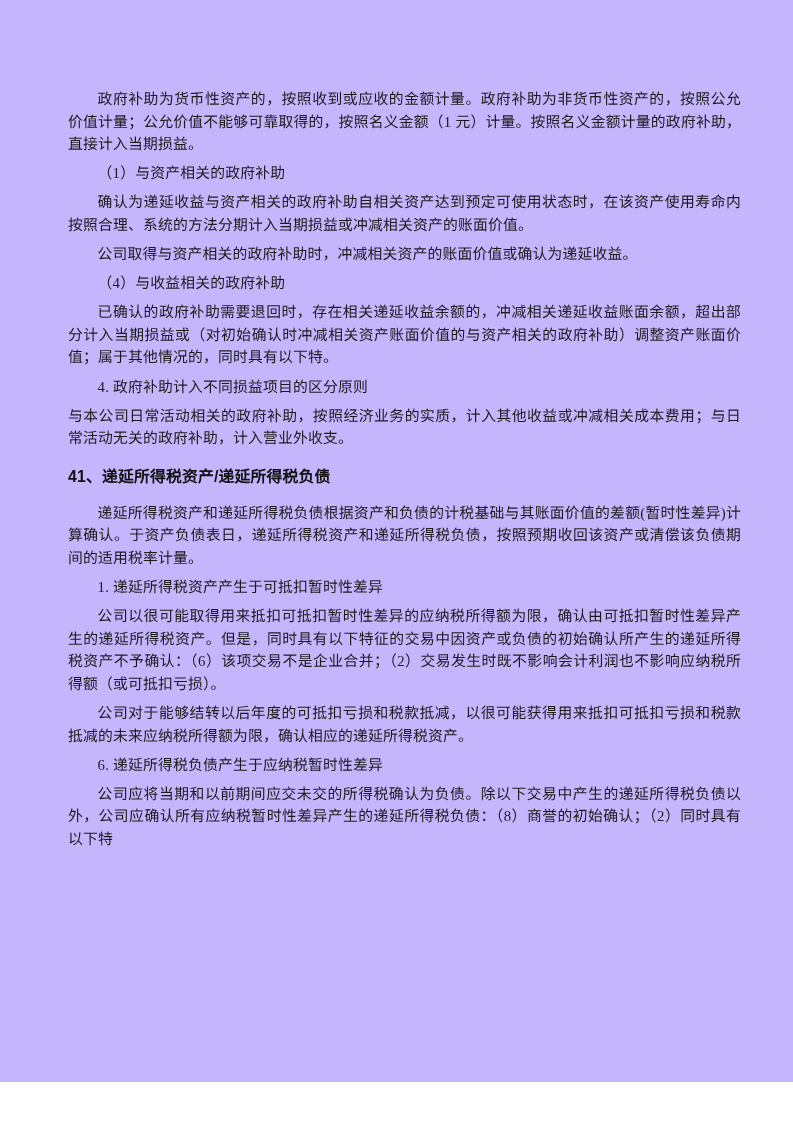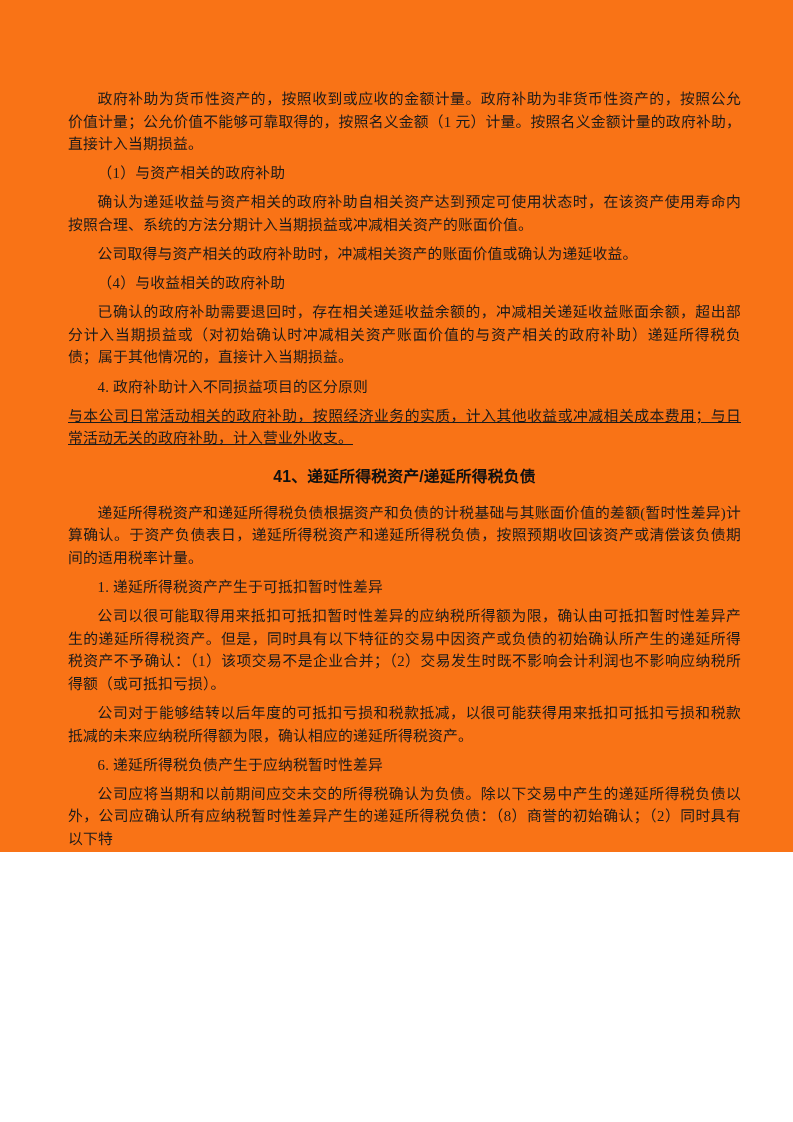--- a/index.html
+++ b/index.html
@@ -3,65 +3,63 @@
 <meta charset="utf-8">
 <style>
   html, body {
     margin: 0;
     padding: 0;
     background: #ffffff;
   }
   .page {
     position: relative;
     width: 793px;
-    height: 852px;
+    height: 1082px;
     box-sizing: border-box;
-    background: #f97316;
+    background: #c4b5fd;
     padding: 88px 52px 0 68px;
     overflow: hidden;
     color: #1b1b1b;
     font-family: "Liberation Serif", "DejaVu Serif", serif;
   }
   p.body {
     font-size: 14.8px;
     line-height: 22.6px;
     margin: 0 0 6.5px 0;
     text-indent: 2em;
     text-align: justify;
     letter-spacing: 0.2px;
   }
   p.body.flush {
     text-indent: 0;
-    text-decoration: underline;
   }
   h2.section-heading {
     font-family: "Liberation Sans", "DejaVu Sans", sans-serif;
     font-size: 15.8px;
     font-weight: bold;
     line-height: 24px;
     margin: 15px 0 13px 0;
     color: #111111;
     letter-spacing: 0.2px;
-    text-align: center;
   }
 </style>
 </head>
 <body>
 
 <div class="page">
   <p class="body">政府补助为货币性资产的，按照收到或应收的金额计量。政府补助为非货币性资产的，按照公允价值计量；公允价值不能够可靠取得的，按照名义金额（1 元）计量。按照名义金额计量的政府补助，直接计入当期损益。</p>
   <p class="body">（1）与资产相关的政府补助</p>
   <p class="body">确认为递延收益与资产相关的政府补助自相关资产达到预定可使用状态时，在该资产使用寿命内按照合理、系统的方法分期计入当期损益或冲减相关资产的账面价值。</p>
   <p class="body">公司取得与资产相关的政府补助时，冲减相关资产的账面价值或确认为递延收益。</p>
   <p class="body">（4）与收益相关的政府补助</p>
-  <p class="body">已确认的政府补助需要退回时，存在相关递延收益余额的，冲减相关递延收益账面余额，超出部分计入当期损益或（对初始确认时冲减相关资产账面价值的与资产相关的政府补助）递延所得税负债；属于其他情况的，直接计入当期损益。</p>
+  <p class="body">已确认的政府补助需要退回时，存在相关递延收益余额的，冲减相关递延收益账面余额，超出部分计入当期损益或（对初始确认时冲减相关资产账面价值的与资产相关的政府补助）调整资产账面价值；属于其他情况的，同时具有以下特。</p>
   <p class="body">4. 政府补助计入不同损益项目的区分原则</p>
   <p class="body flush">与本公司日常活动相关的政府补助，按照经济业务的实质，计入其他收益或冲减相关成本费用；与日常活动无关的政府补助，计入营业外收支。</p>
 
   <h2 class="section-heading">41、递延所得税资产/递延所得税负债</h2>
 
   <p class="body">递延所得税资产和递延所得税负债根据资产和负债的计税基础与其账面价值的差额(暂时性差异)计算确认。于资产负债表日，递延所得税资产和递延所得税负债，按照预期收回该资产或清偿该负债期间的适用税率计量。</p>
   <p class="body">1. 递延所得税资产产生于可抵扣暂时性差异</p>
-  <p class="body">公司以很可能取得用来抵扣可抵扣暂时性差异的应纳税所得额为限，确认由可抵扣暂时性差异产生的递延所得税资产。但是，同时具有以下特征的交易中因资产或负债的初始确认所产生的递延所得税资产不予确认：（1）该项交易不是企业合并；（2）交易发生时既不影响会计利润也不影响应纳税所得额（或可抵扣亏损）。</p>
+  <p class="body">公司以很可能取得用来抵扣可抵扣暂时性差异的应纳税所得额为限，确认由可抵扣暂时性差异产生的递延所得税资产。但是，同时具有以下特征的交易中因资产或负债的初始确认所产生的递延所得税资产不予确认：（6）该项交易不是企业合并；（2）交易发生时既不影响会计利润也不影响应纳税所得额（或可抵扣亏损）。</p>
   <p class="body">公司对于能够结转以后年度的可抵扣亏损和税款抵减，以很可能获得用来抵扣可抵扣亏损和税款抵减的未来应纳税所得额为限，确认相应的递延所得税资产。</p>
   <p class="body">6. 递延所得税负债产生于应纳税暂时性差异</p>
   <p class="body">公司应将当期和以前期间应交未交的所得税确认为负债。除以下交易中产生的递延所得税负债以外，公司应确认所有应纳税暂时性差异产生的递延所得税负债：（8）商誉的初始确认；（2）同时具有以下特</p>
 </div>
 
 </body></html>

